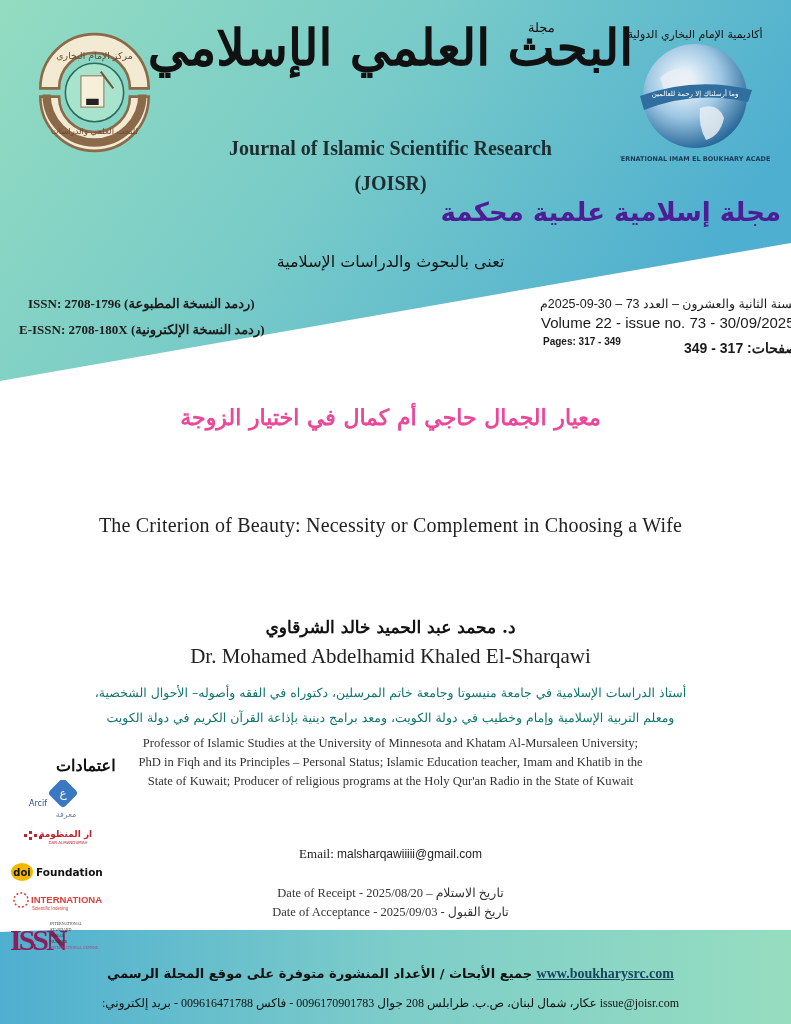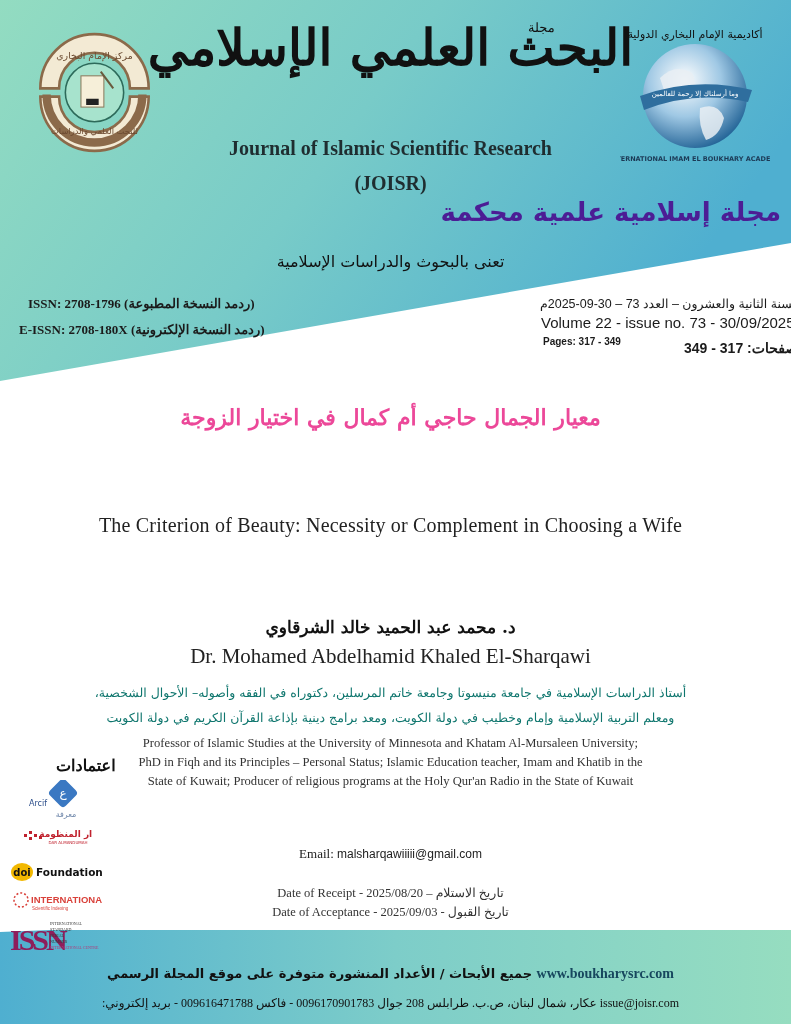--- a/index.html
+++ b/index.html
@@ -90,21 +90,21 @@
 
   
   #accred-title { left: 40px; top: 756px; font-size: 16px; font-weight: bold; color: #111; font-family: Liberation Sans, sans-serif; margin-left: 16px; }
   .accred-logo { position: absolute; }
 
   
   #footer-line-1 {
     top: 966px; font-size: 13px; font-weight: bold; color: #111;
     font-family: "DejaVu Sans", sans-serif;
   }
-  #footer-line-1 .site-link { color: #17475e; font-family: "Liberation Serif", serif; font-size: 14px; }
+  #footer-line-1 .site-link { color: #17475e; text-decoration: underline; font-family: "Liberation Serif", serif; font-size: 14px; }
   #footer-line-2 {
     top: 996px; font-size: 12px; color: #111;
   }
 </style>
 </head>
 <body>
 
 <svg id="header-bg" viewBox="0 0 791 400" preserveAspectRatio="none">
   <defs>
     <linearGradient id="hg" x1="0" y1="0" x2="1" y2="0.35">

